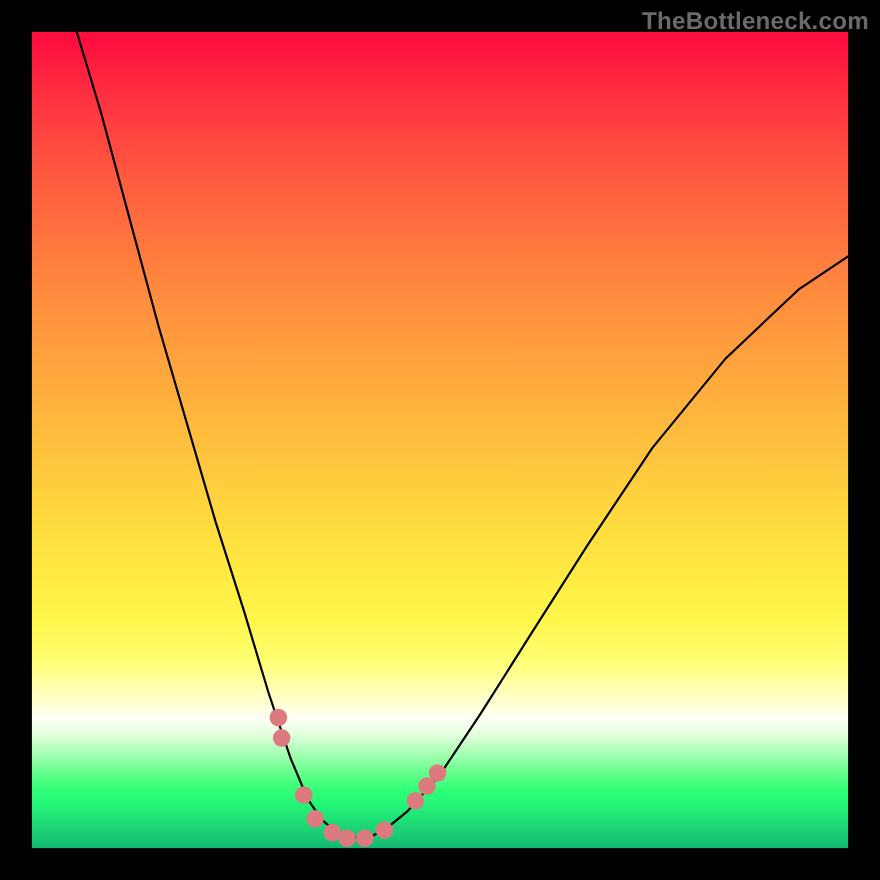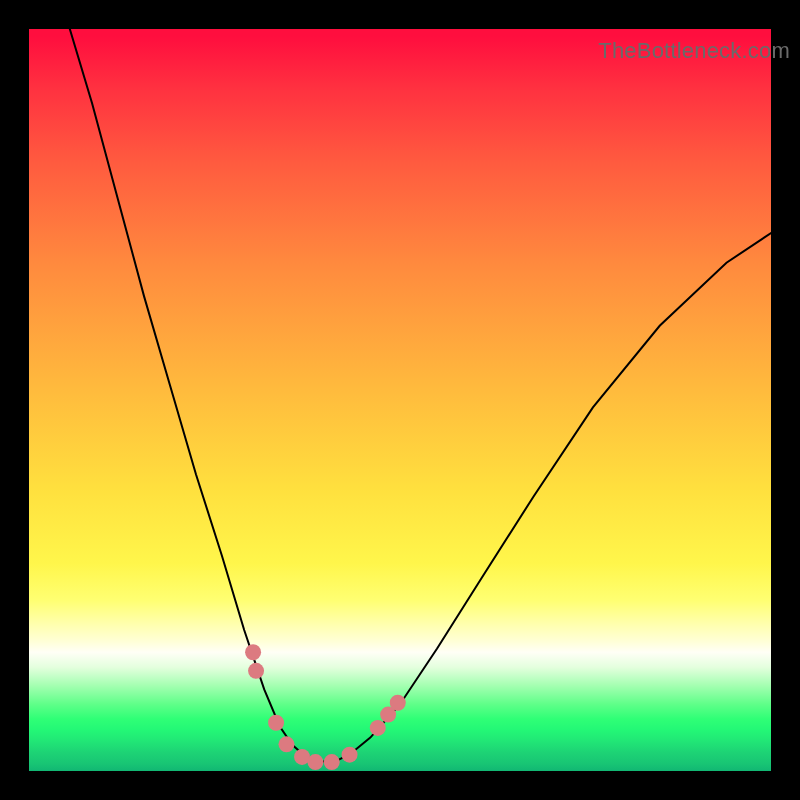--- a/index.html
+++ b/index.html
@@ -58,24 +58,23 @@
     width: 742px;
     height: 742px;
     display: block;
   }
   .watermark {
     position: absolute;
     top: 6px;
     right: 10px;
     color: #6a6a6a;
     font-size: 22px;
-    font-weight: 400;
+    font-weight: 700;
     letter-spacing: 0.2px;
     user-select: none;
-    margin-top: 32px;
   }
 </style>
 </head>
 <body>
 
 <div class="frame">
 
   <div class="plot-area">
     <svg class="plot-svg" viewBox="0 0 742 742" preserveAspectRatio="none">
       <g>

